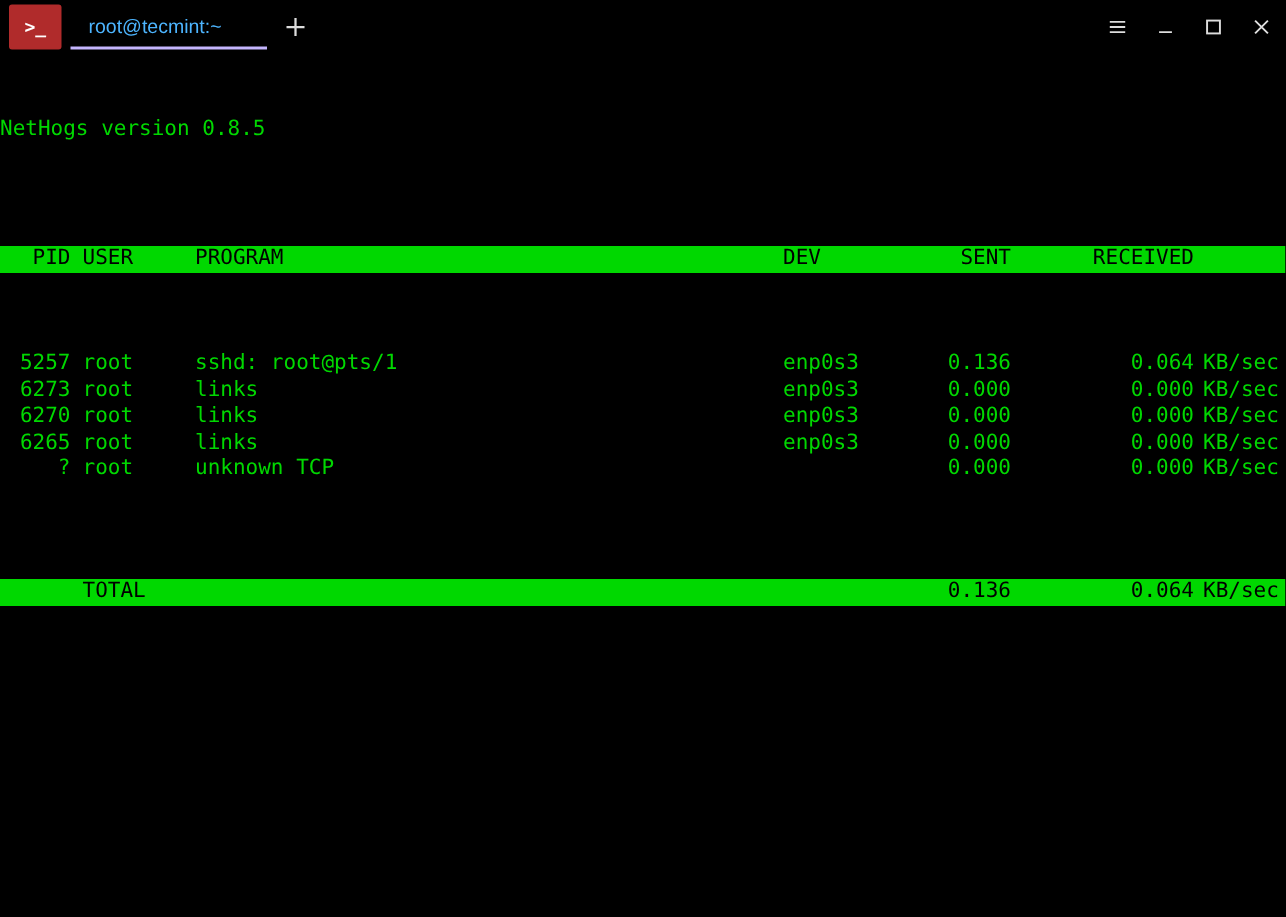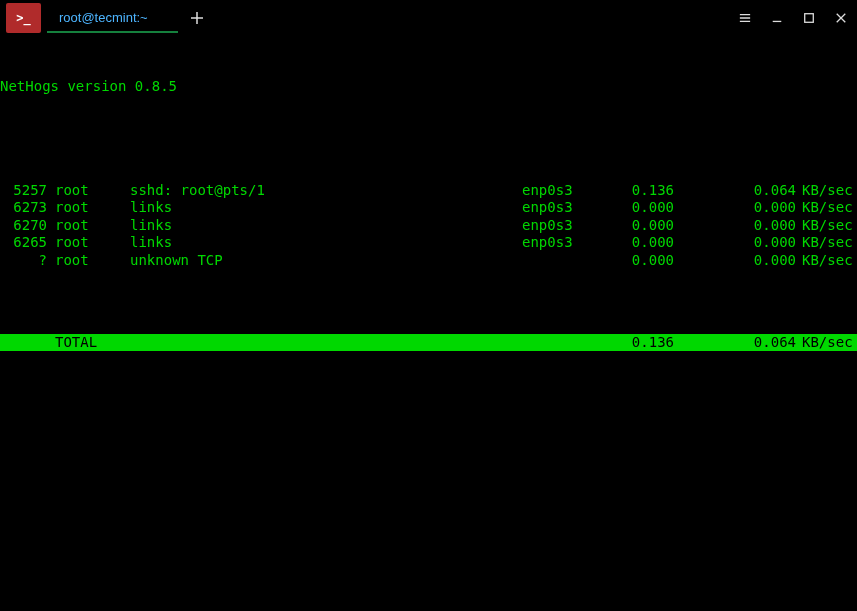--- a/index.html
+++ b/index.html
@@ -36,21 +36,21 @@
       border-radius: 2px;
     }
     .app-icon-inner {
       color: #fff;
       font-size: 12px;
       font-weight: bold;
     }
     .tab {
       color: #4db5ff;
       padding: 8px 30px 6px 12px;
-      border-bottom: 2px solid #15803d;
+      border-bottom: 2px solid #c4b5fd;
       font-family: sans-serif;
       font-size: 13px;
     }
     .new-tab {
       color: #ddd;
       padding: 0 12px;
       display: flex;
       align-items: center;
       justify-content: center;
       height: 35px;
@@ -146,20 +146,29 @@
       <svg viewBox="0 0 14 14">
           <path d="M2 2l10 10M12 2L2 12" stroke="#ddd" stroke-width="1.5"></path>
         </svg>
     </div>
   </div>
 </div>
 
 <div class="terminal">
   <div class="version-line">NetHogs version 0.8.5</div>
 
+  <div class="header-row">
+    <span class="col-pid">PID</span>
+    <span class="col-user">USER</span>
+    <span class="col-program">PROGRAM</span>
+    <span class="col-dev">DEV</span>
+    <span class="col-sent">SENT</span>
+    <span class="col-received">RECEIVED</span>
+    <span class="col-unit"></span>
+  </div>
 
   <div id="rows-container"><div class="data-row"><span class="col-pid">5257</span><span class="col-user">root</span><span class="col-program">sshd: root@pts/1</span><span class="col-dev">enp0s3</span><span class="col-sent">0.136</span><span class="col-received">0.064</span><span class="col-unit">KB/sec</span></div><div class="data-row"><span class="col-pid">6273</span><span class="col-user">root</span><span class="col-program">links</span><span class="col-dev">enp0s3</span><span class="col-sent">0.000</span><span class="col-received">0.000</span><span class="col-unit">KB/sec</span></div><div class="data-row"><span class="col-pid">6270</span><span class="col-user">root</span><span class="col-program">links</span><span class="col-dev">enp0s3</span><span class="col-sent">0.000</span><span class="col-received">0.000</span><span class="col-unit">KB/sec</span></div><div class="data-row"><span class="col-pid">6265</span><span class="col-user">root</span><span class="col-program">links</span><span class="col-dev">enp0s3</span><span class="col-sent">0.000</span><span class="col-received">0.000</span><span class="col-unit">KB/sec</span></div><div class="data-row"><span class="col-pid">?</span><span class="col-user">root</span><span class="col-program">unknown TCP</span><span class="col-dev"></span><span class="col-sent">0.000</span><span class="col-received">0.000</span><span class="col-unit">KB/sec</span></div></div>
 
   <div class="total-row">
     <span class="col-pid"></span>
     <span class="col-user">TOTAL</span>
     <span class="col-program"></span>
     <span class="col-dev"></span>
     <span class="col-sent">0.136</span>
     <span class="col-received">0.064</span>

